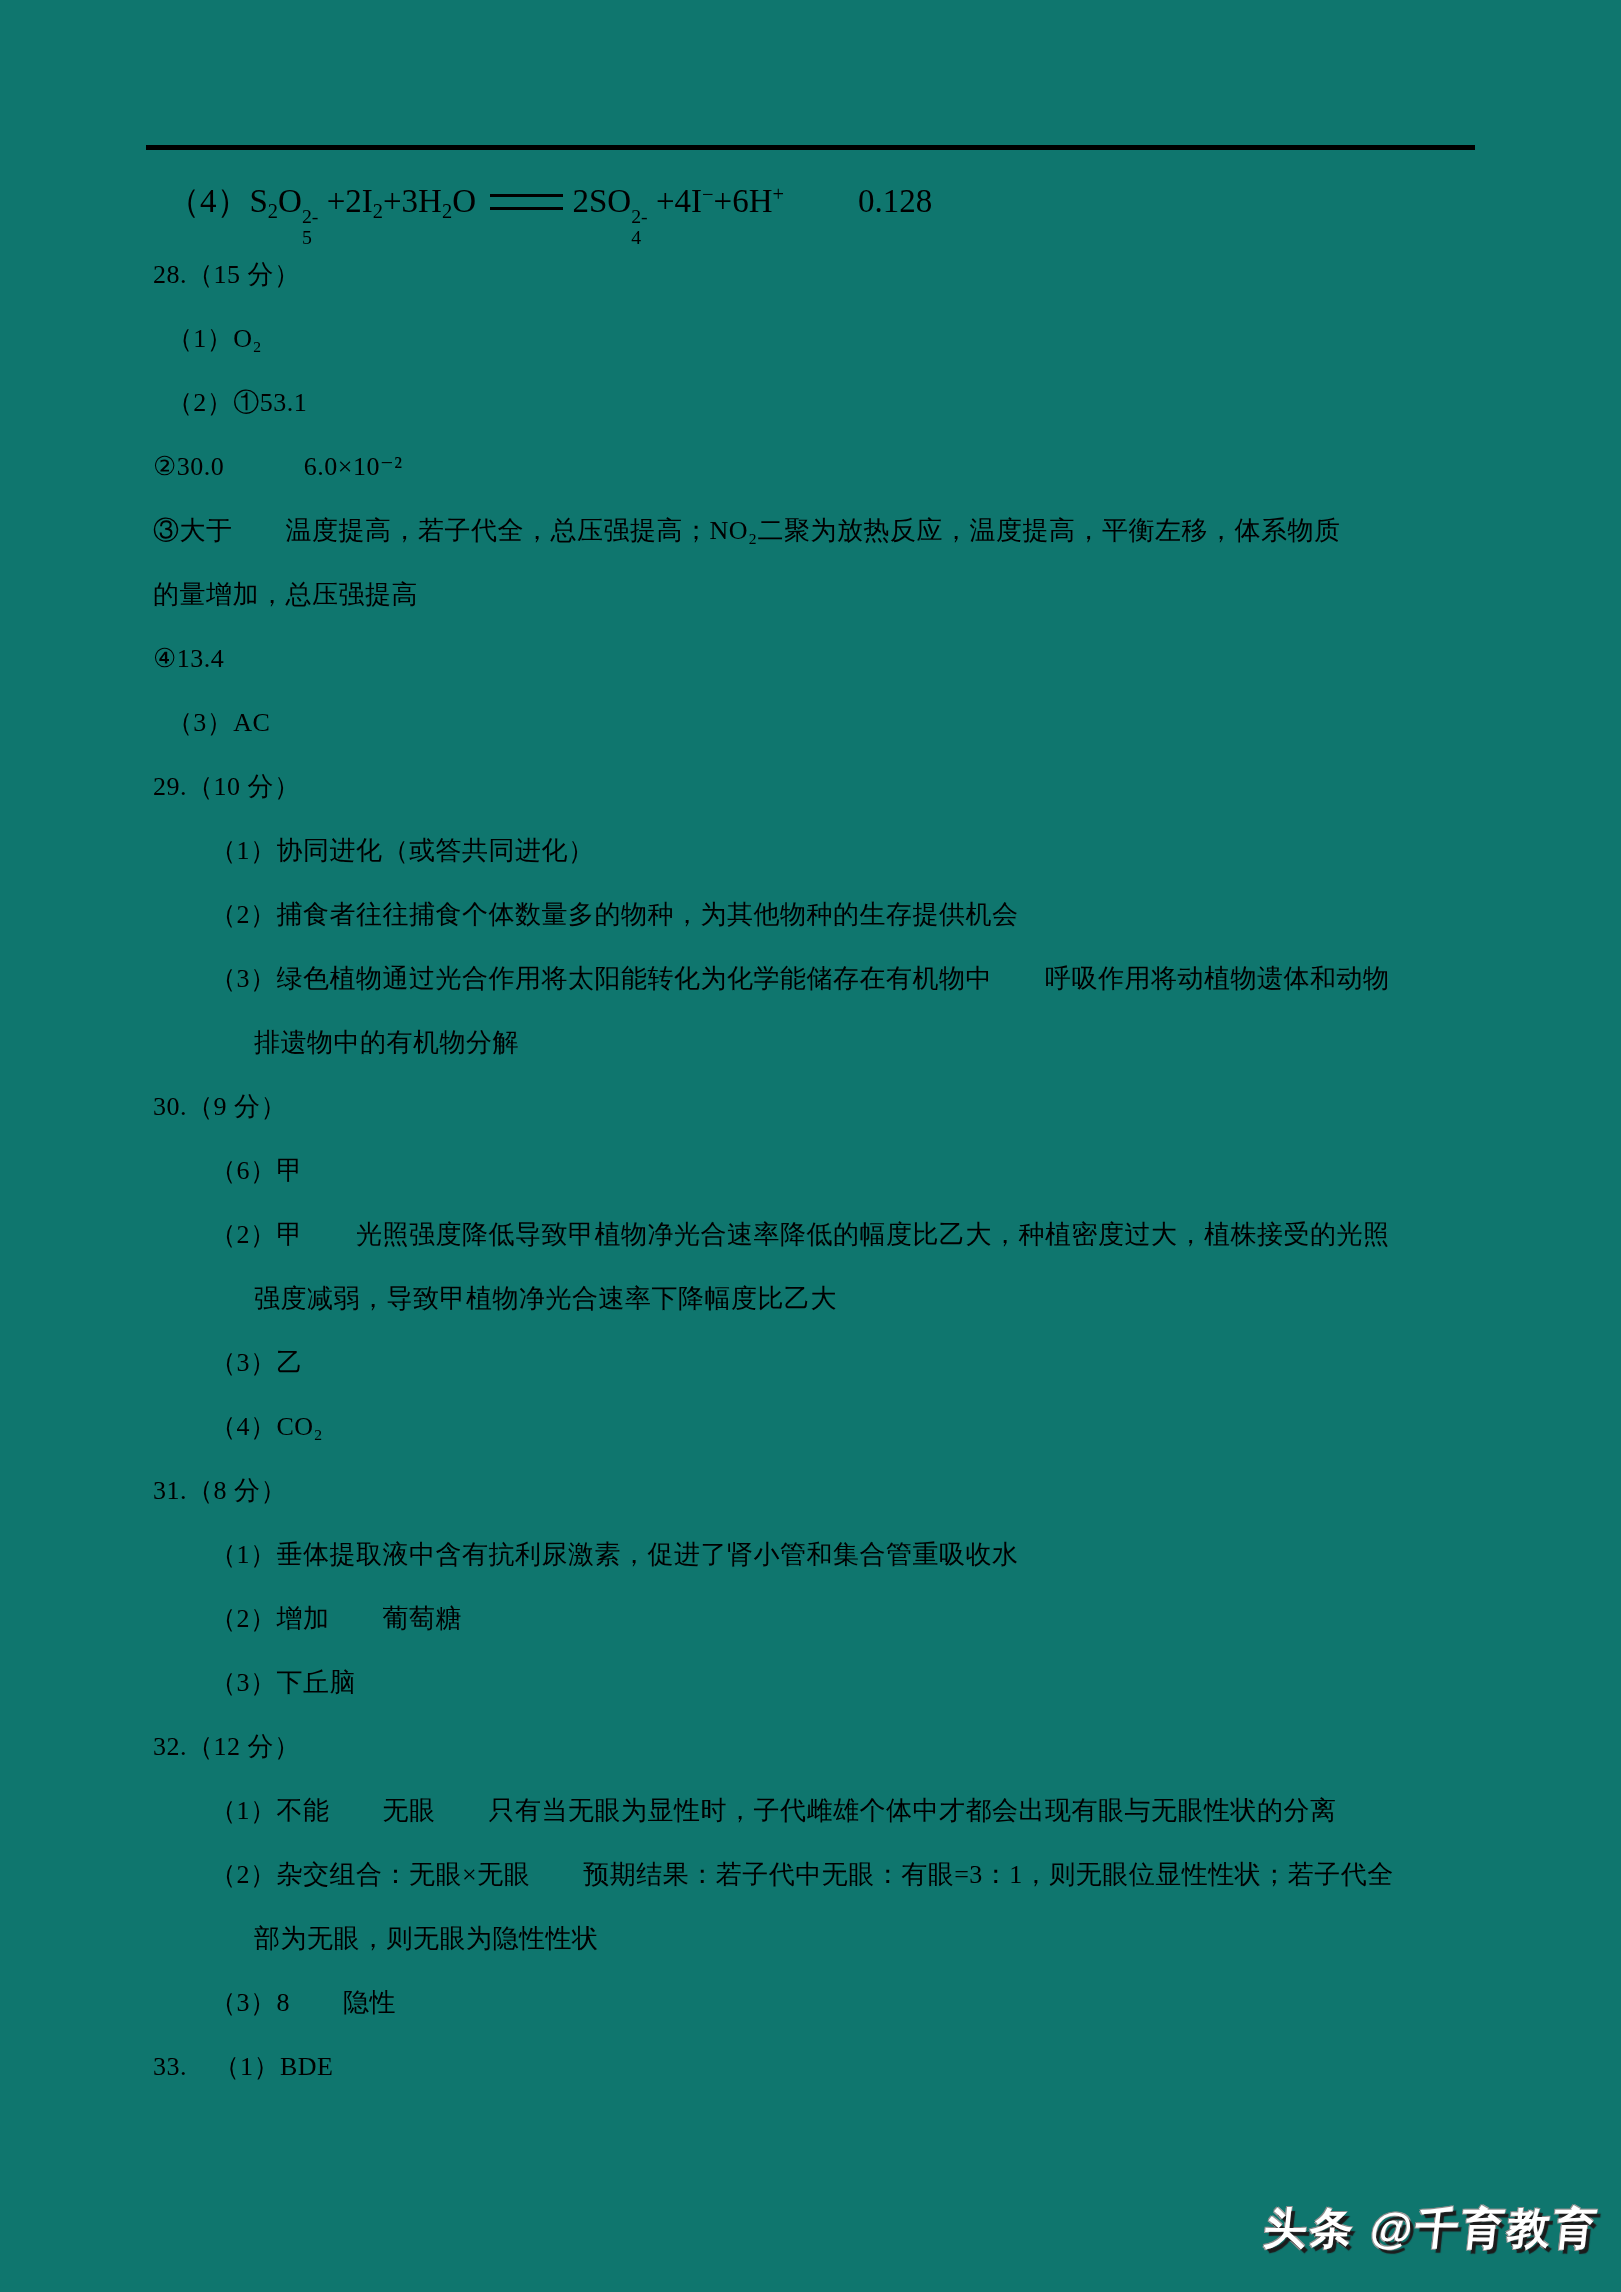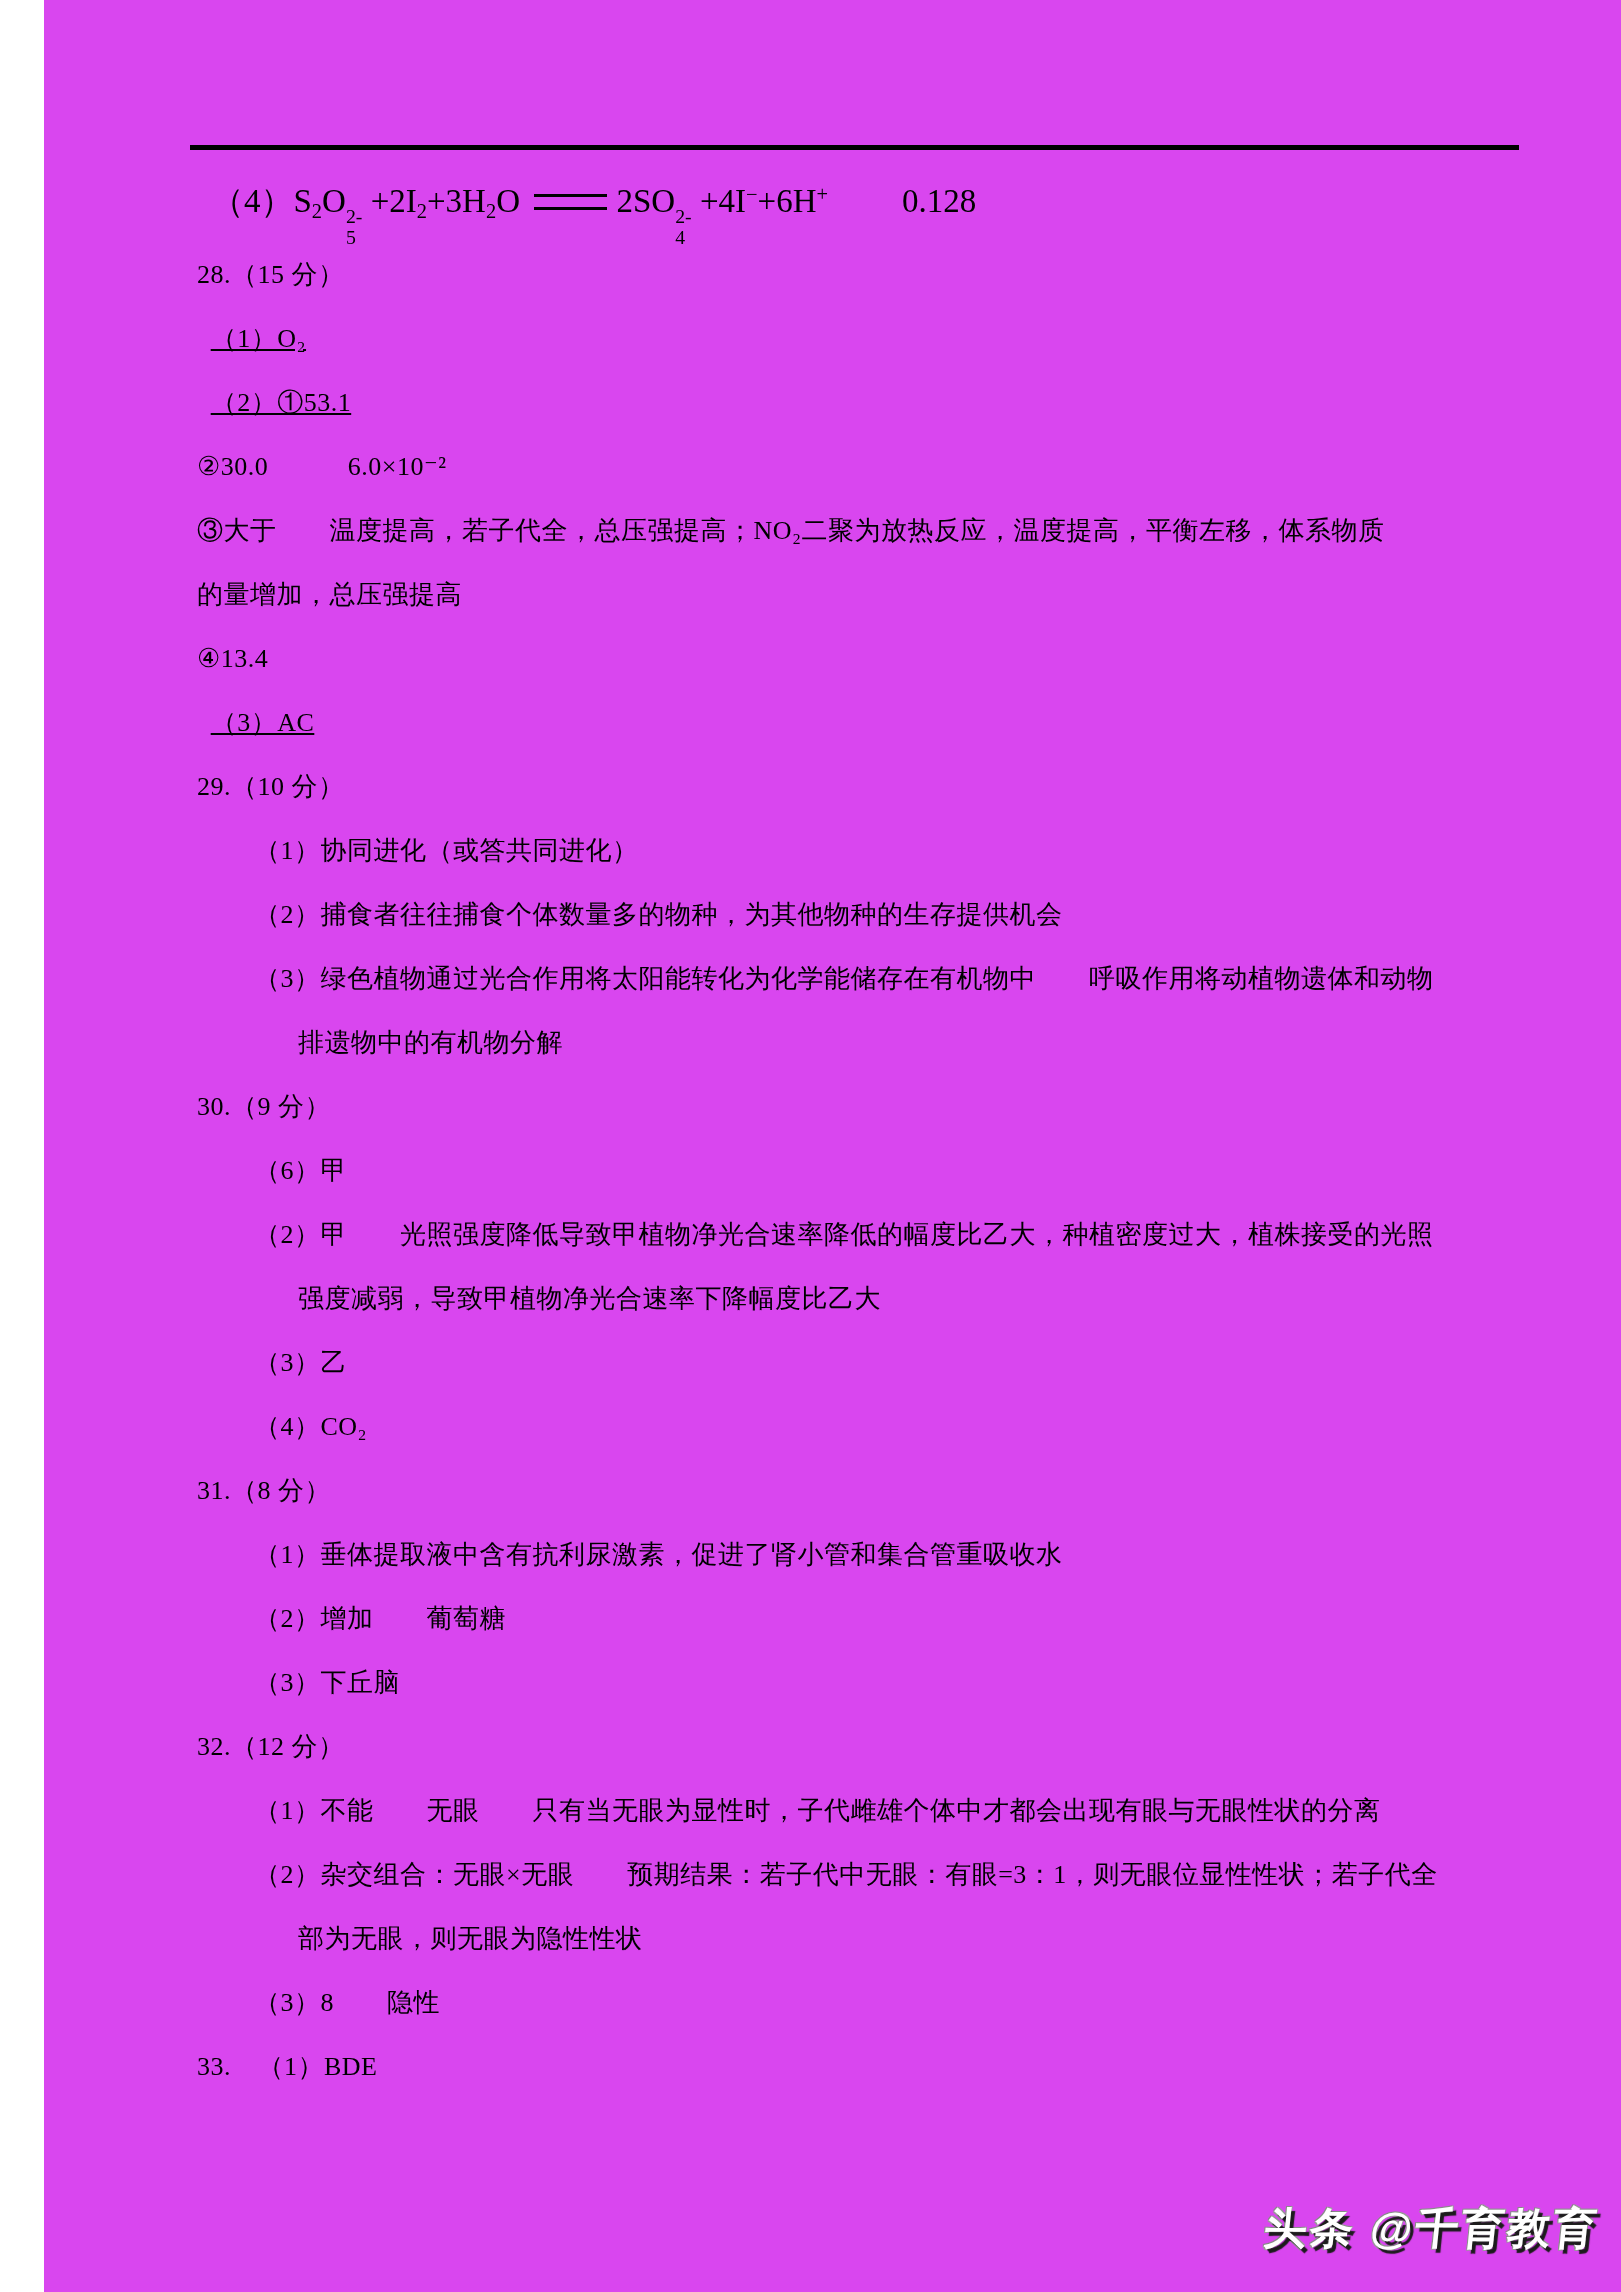--- a/index.html
+++ b/index.html
@@ -1,21 +1,21 @@
 <!DOCTYPE html>
 <html><head>
 <meta charset="utf-8">
 <style>
   html,body{margin:0;padding:0;}
   body{
     width:1621px;height:2293px;background:#ffffff;color:#000;
     font-family:"Liberation Serif","DejaVu Serif",serif;
     position:relative;overflow:hidden;
   }
-  .page{position:absolute;inset:0;background:#d946ef;margin-left:44px;}
+  .page{position:absolute;inset:0;background:#0f766e;}
   .rule{position:absolute;left:146px;top:145px;width:1329px;height:4.9px;background:#000;}
   .eq-line{
     position:absolute;left:167px;top:167px;height:55px;line-height:55px;
     font-size:33px;white-space:pre;
   }
   .eq-line sub{font-size:0.62em;vertical-align:-0.28em;letter-spacing:0;}
   .eq-line sup{font-size:0.62em;vertical-align:0.55em;}
   .ss{
     display:inline-flex;flex-direction:column;justify-content:center;
     font-size:0.60em;line-height:1.05;vertical-align:-0.55em;text-align:left;
@@ -26,21 +26,21 @@
     border-top:3.9px solid #000;border-bottom:3.9px solid #000;
     vertical-align:middle;margin:0 9.8px 5.9px 13.7px;
   }
   .eq-result{padding-left:74px;}
   .lines{position:absolute;left:153px;top:243px;width:1392px;}
   .line{
     height:64px;line-height:64px;font-size:26px;white-space:pre;
     letter-spacing:0.5px;
   }
   .lv0{padding-left:0;}
-  .lv1{padding-left:13.7px;text-decoration:underline;}
+  .lv1{padding-left:13.7px;}
   .lv2{padding-left:57px;}
   .lv3{padding-left:101px;}
   .watermark{
     position:absolute;top:2203px;right:21.6px;height:51px;line-height:51px;
     font-family:"Liberation Sans","DejaVu Sans",sans-serif;
     font-size:43px;font-weight:bold;letter-spacing:2.9px;
     color:#ffffff;transform:skewX(-6deg);
     text-shadow:3.9px 3.9px 1px #1c1c1c,-1px -1px 0 #8a8a8a,1px -1px 0 #9a9a9a,-1px 1px 0 #9a9a9a;
     white-space:pre;
   }

